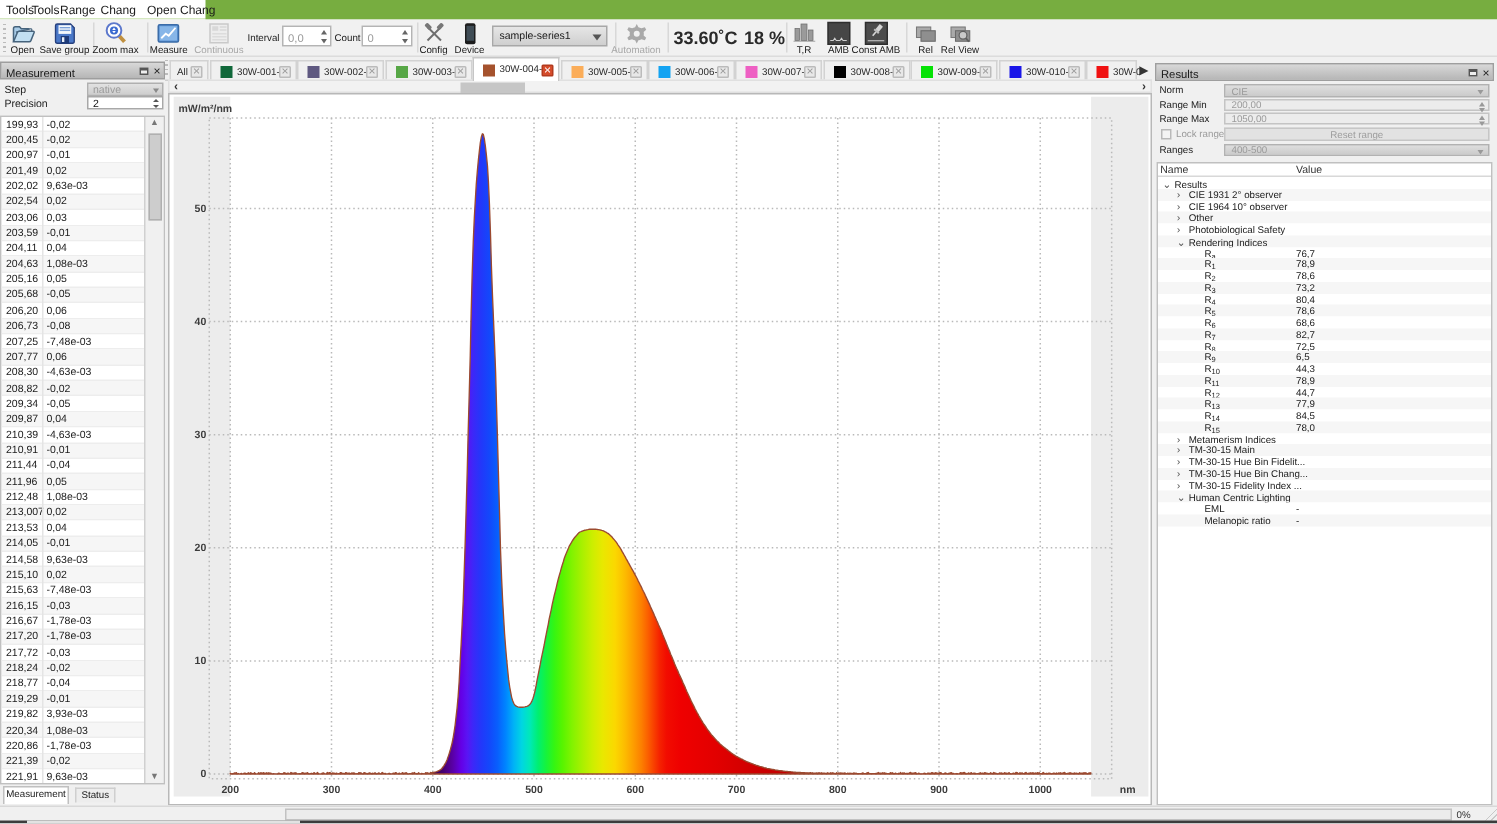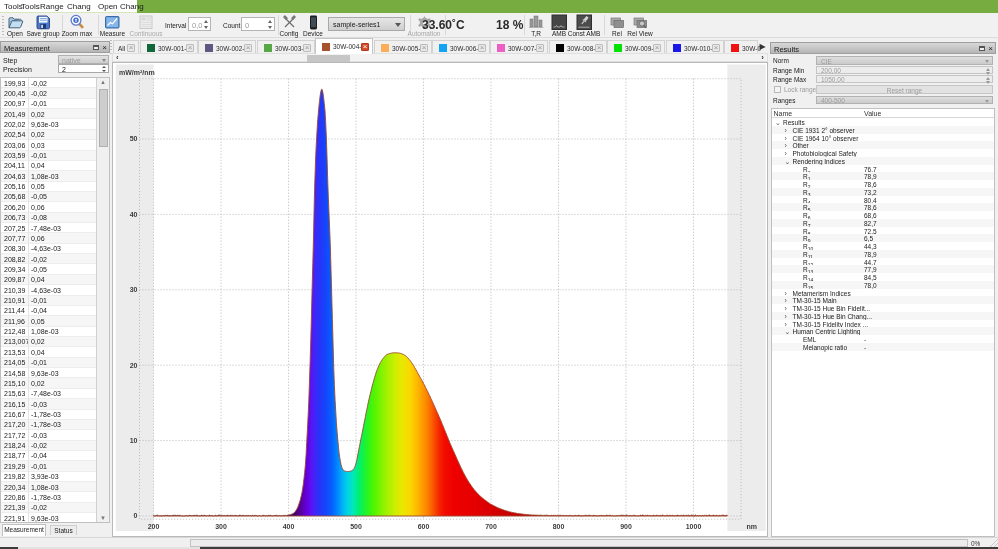--- a/index.html
+++ b/index.html
@@ -160,21 +160,21 @@
             <rect x="3.5" y="3.5" width="4" height="3" fill="#bbb"></rect>
             <rect x="8.5" y="3.5" width="4.5" height="1" fill="#bbb"></rect>
             <rect x="8.5" y="5.5" width="4.5" height="1" fill="#bbb"></rect>
             <rect x="3.5" y="8" width="9.5" height="1" fill="#c4c4c4"></rect>
             <rect x="3.5" y="10" width="9.5" height="1" fill="#c4c4c4"></rect>
             <rect x="3.5" y="12" width="9.5" height="1" fill="#c4c4c4"></rect>
           </svg></div>
         <div class="tlabel dis">Continuous</div>
       </div>
       <span class="ttext" style="left:165px">Interval</span>
-      <div class="spin" style="left:188px;width:23px">
+      <div class="spin" style="left:188px;width:33px">
         <span class="sval">0,0</span>
         <span class="sarr">
           <i class="up"></i>
           <i class="dn"></i>
         </span>
       </div>
       <span class="ttext" style="left:223px">Count</span>
       <div class="spin" style="left:241px;width:34px">
         <span class="sval">0</span>
         <span class="sarr">
@@ -207,21 +207,21 @@
       </div>
       <div class="tsep" style="left:410px"></div>
       <div class="titem" style="left:406px;width:36px">
         <div class="tic"><svg width="17" height="17" viewBox="0 0 17 17">
             <path d="M8.5 2 L9.6 4.1 A4.6 4.6 0 0 1 11.6 4.9 L13.9 4.2 L14.8 5.8 L13.1 7.4 A4.6 4.6 0 0 1 13.1 9.6 L14.8 11.2 L13.9 12.8 L11.6 12.1 A4.6 4.6 0 0 1 9.6 12.9 L8.5 15 L7.4 12.9 A4.6 4.6 0 0 1 5.4 12.1 L3.1 12.8 L2.2 11.2 L3.9 9.6 A4.6 4.6 0 0 1 3.9 7.4 L2.2 5.8 L3.1 4.2 L5.4 4.9 A4.6 4.6 0 0 1 7.4 4.1 Z" fill="#a9a9a9"></path>
             <circle cx="8.5" cy="8.5" r="2" fill="#f1f1f1"></circle>
           </svg></div>
         <div class="tlabel dis">Automation</div>
       </div>
       <div class="tsep" style="left:445px"></div>
-      <span class="bigtxt" style="left:422px">33.60˚C</span>
+      <span class="bigtxt" style="left:449px">33.60˚C</span>
       <span class="bigtxt" style="left:496px">18 %</span>
       <div class="tsep" style="left:524px"></div>
       <div class="titem" style="left:526px;width:20px">
         <div class="tic"><svg width="17" height="17" viewBox="0 0 17 17">
             <g fill="#9a9a9a" stroke="#6e6e6e" stroke-width="0.5">
               <rect x="2" y="5" width="3" height="8"></rect>
               <rect x="6" y="2" width="4" height="11"></rect>
               <rect x="11" y="6" width="3" height="7"></rect>
               <path d="M1 13.5 H15.5" stroke="#8a8a8a"></path>
             </g>

